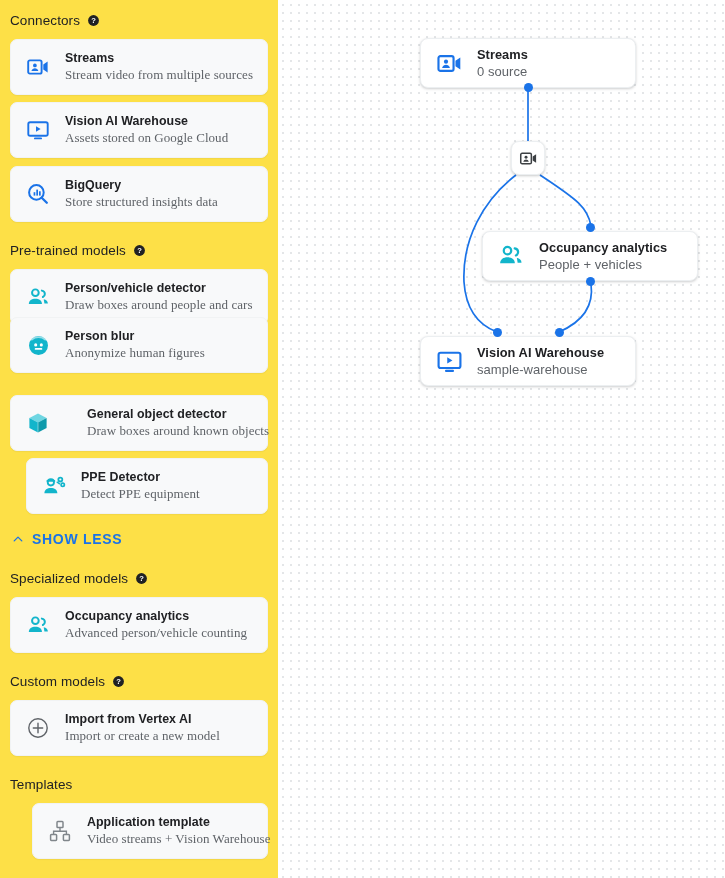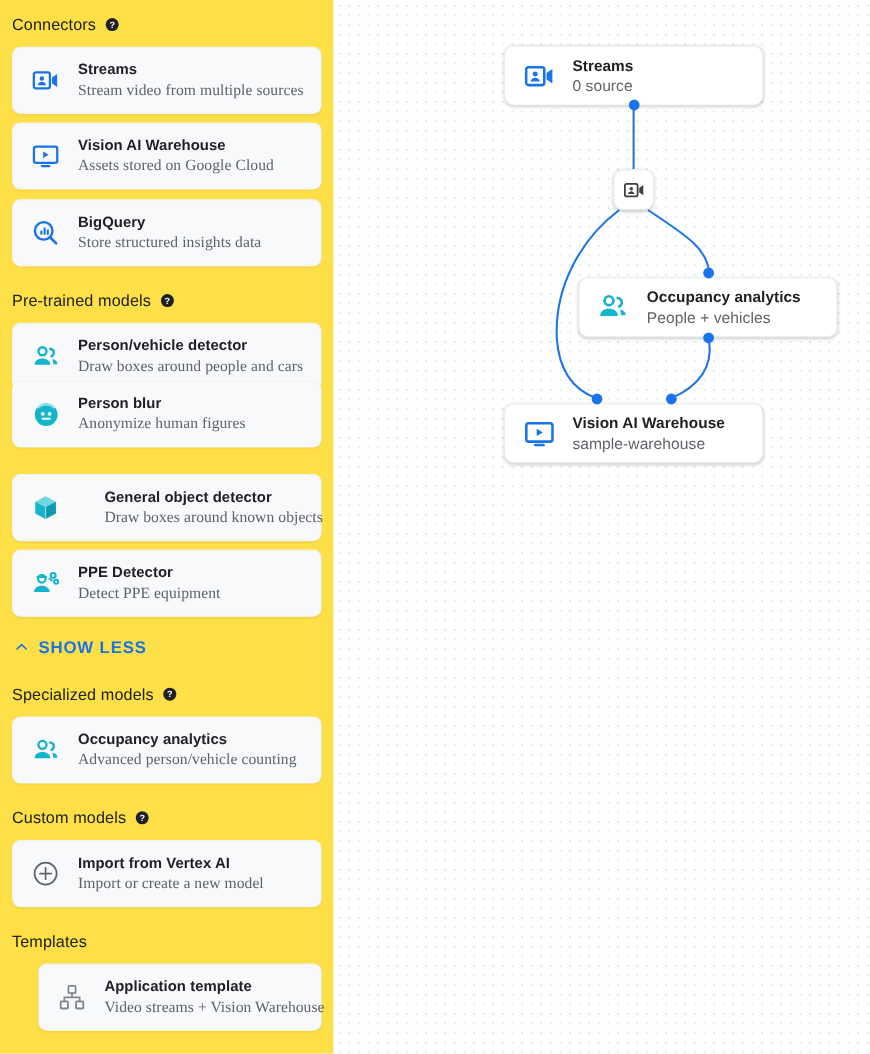--- a/index.html
+++ b/index.html
@@ -291,21 +291,21 @@
           <path d="M20.6 7.1v9.8L12 21.4v-9.8z" fill="#0e9aab"></path>
           <path d="M12 11.6v9.8" stroke="#ffffff" stroke-width=".9" opacity=".5"></path>
         </svg>
       </span>
       <span class="txt">
         <span class="t1">General object detector</span>
         <span class="t2">Draw boxes around known objects</span>
       </span>
     </div>
 
-    <div class="card" style="position:absolute;left:0;right:0;top:458px;">
+    <div class="card" style="position:absolute;left:16px;right:0;top:458px;">
       <span class="ico">
         <svg width="25" height="25" viewBox="0 0 24 24" fill="none">
           <circle cx="8.5" cy="8" r="3" stroke="#12b5cb" stroke-width="1.8"></circle>
           <path d="M5.1 6.6h6.8" stroke="#12b5cb" stroke-width="1.7" stroke-linecap="round"></path>
           <path d="M2.3 18.5c0-3.2 2.7-5 6.2-5s6.2 1.8 6.2 5z" fill="#12b5cb"></path>
           <circle cx="17.6" cy="5.3" r="1.9" stroke="#12b5cb" stroke-width="1.7"></circle>
           <circle cx="19.9" cy="10.4" r="1.6" stroke="#12b5cb" stroke-width="1.6"></circle>
           <path d="M16.6 9.3l-2-1.4" stroke="#12b5cb" stroke-width="1.5" stroke-linecap="round"></path>
         </svg>
       </span>

